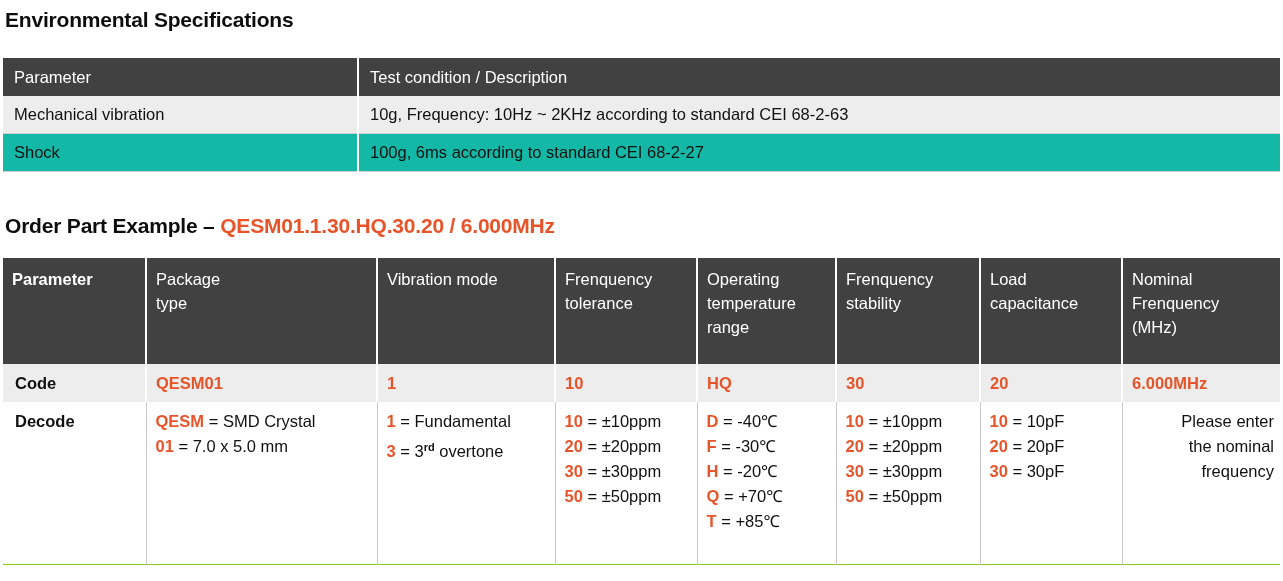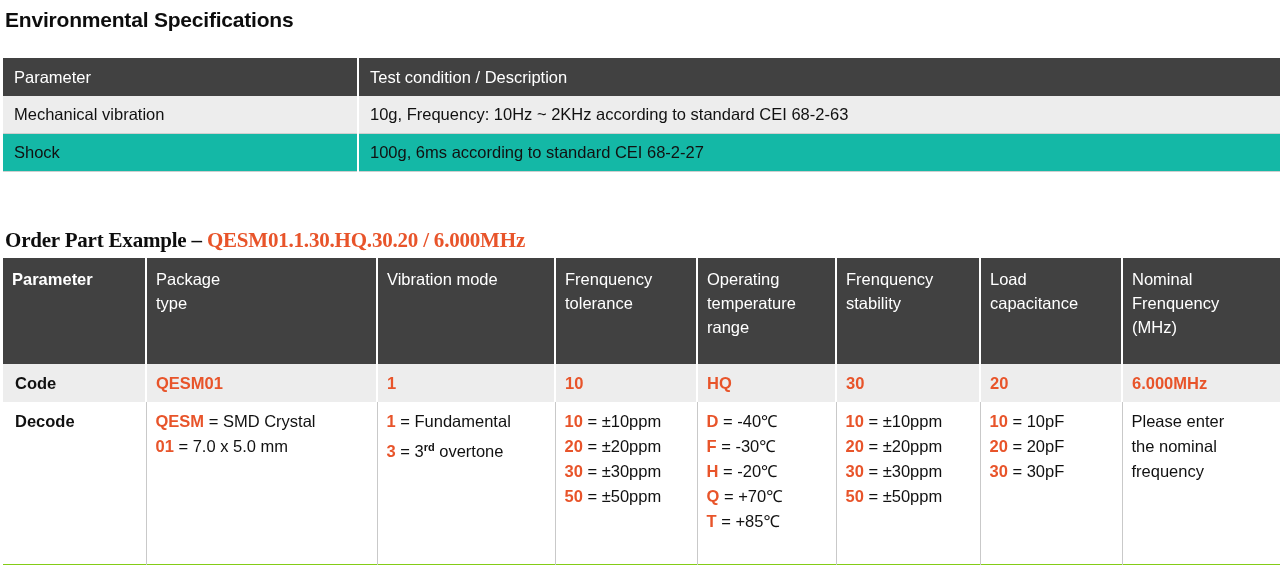--- a/index.html
+++ b/index.html
@@ -25,23 +25,22 @@
     text-align: right;
   }
   #env-heading {
     position: absolute;
     left: 5px;
     top: 8px;
   }
   #order-heading {
     position: absolute;
     left: 5px;
-    top: 228px;
+    top: 214px;
     white-space: nowrap;
-    font-family: Liberation Serif, serif;
   }
   #order-heading .accent {
     color: #E8542A;
   }
 
   
   table {
     border-collapse: collapse;
     table-layout: fixed;
     border-spacing: 0;
@@ -124,21 +123,21 @@
 
   #order-table .decode-row td {
     background: #ffffff;
     font-size: 16.5px;
     height: 155px;
     padding: 7px 6px 0 9px;
     border-right: 1px solid #c9c9c9;
     color: #111111;
     line-height: 25px;
   }
-  #order-table .decode-row td:last-child { border-right: none; }
+  #order-table .decode-row td:last-child { border-right: none; text-align: right; }
   #order-table .decode-row td.label {
     font-weight: bold;
     padding-left: 12px;
     border-right: 1px solid #c9c9c9;
   }
   #order-table .decode-row {
     border-bottom: 1px solid #84cc16;
   }
   .dline { white-space: nowrap; }
   .code-key {

